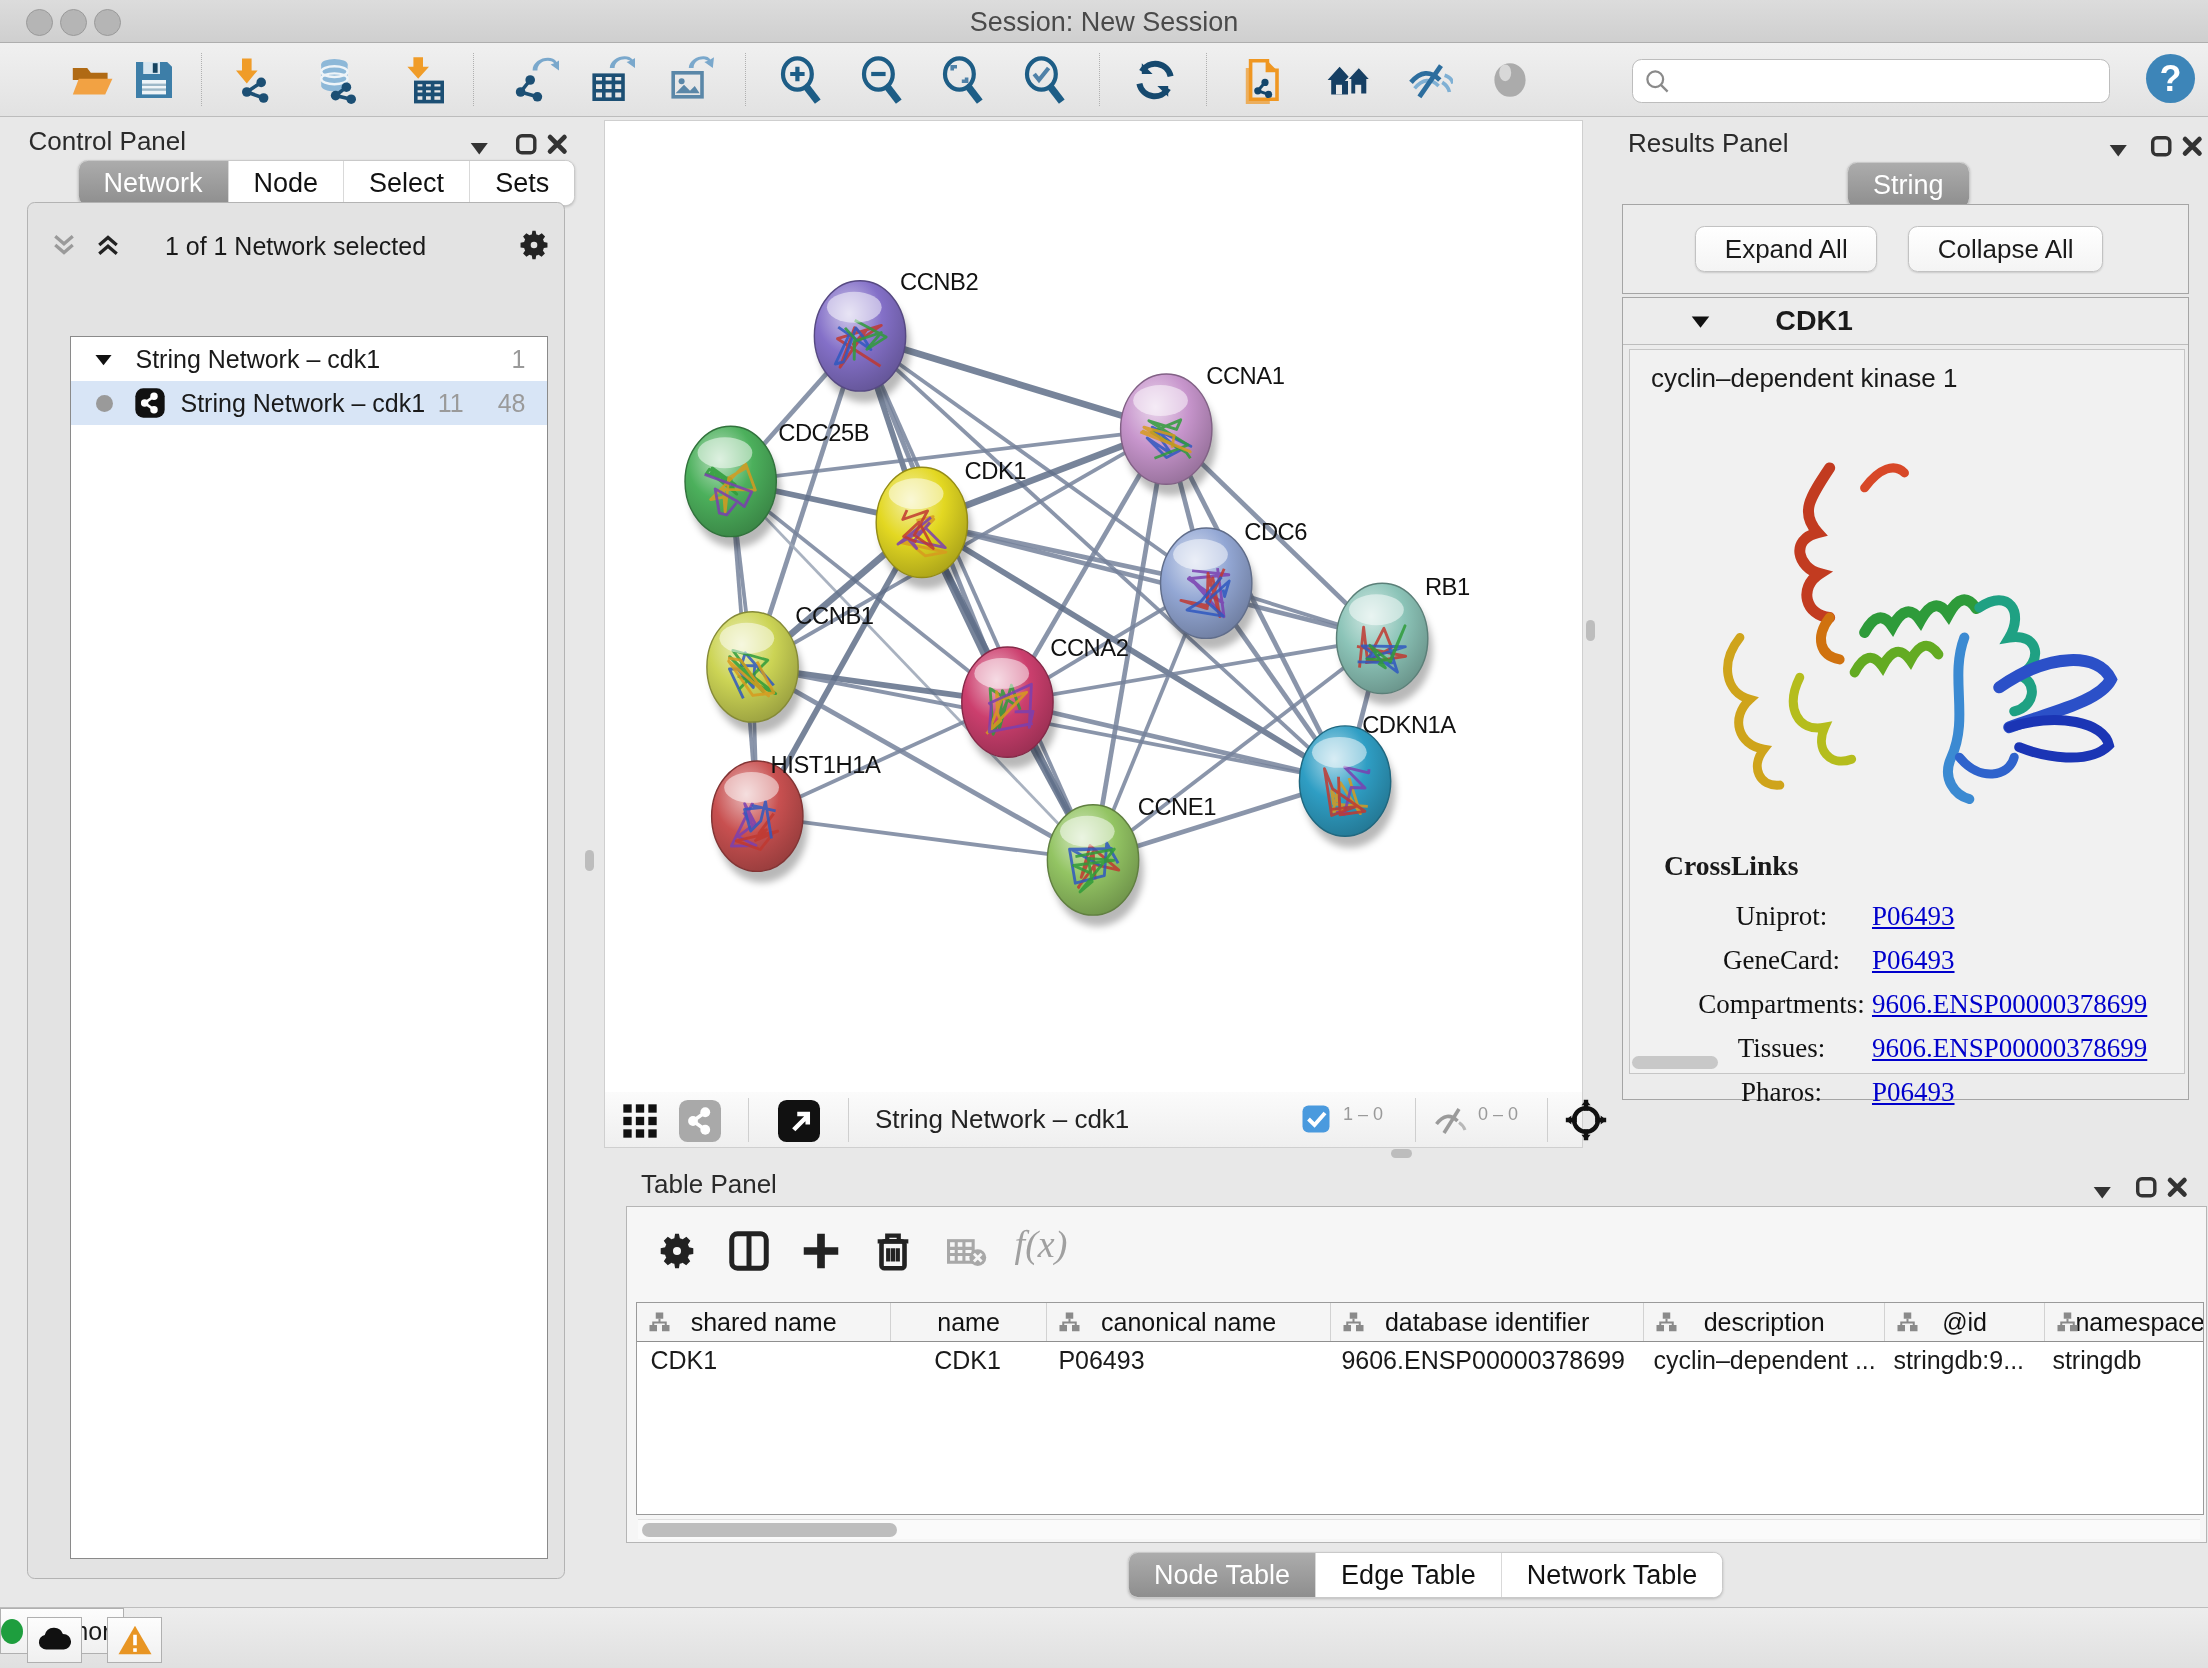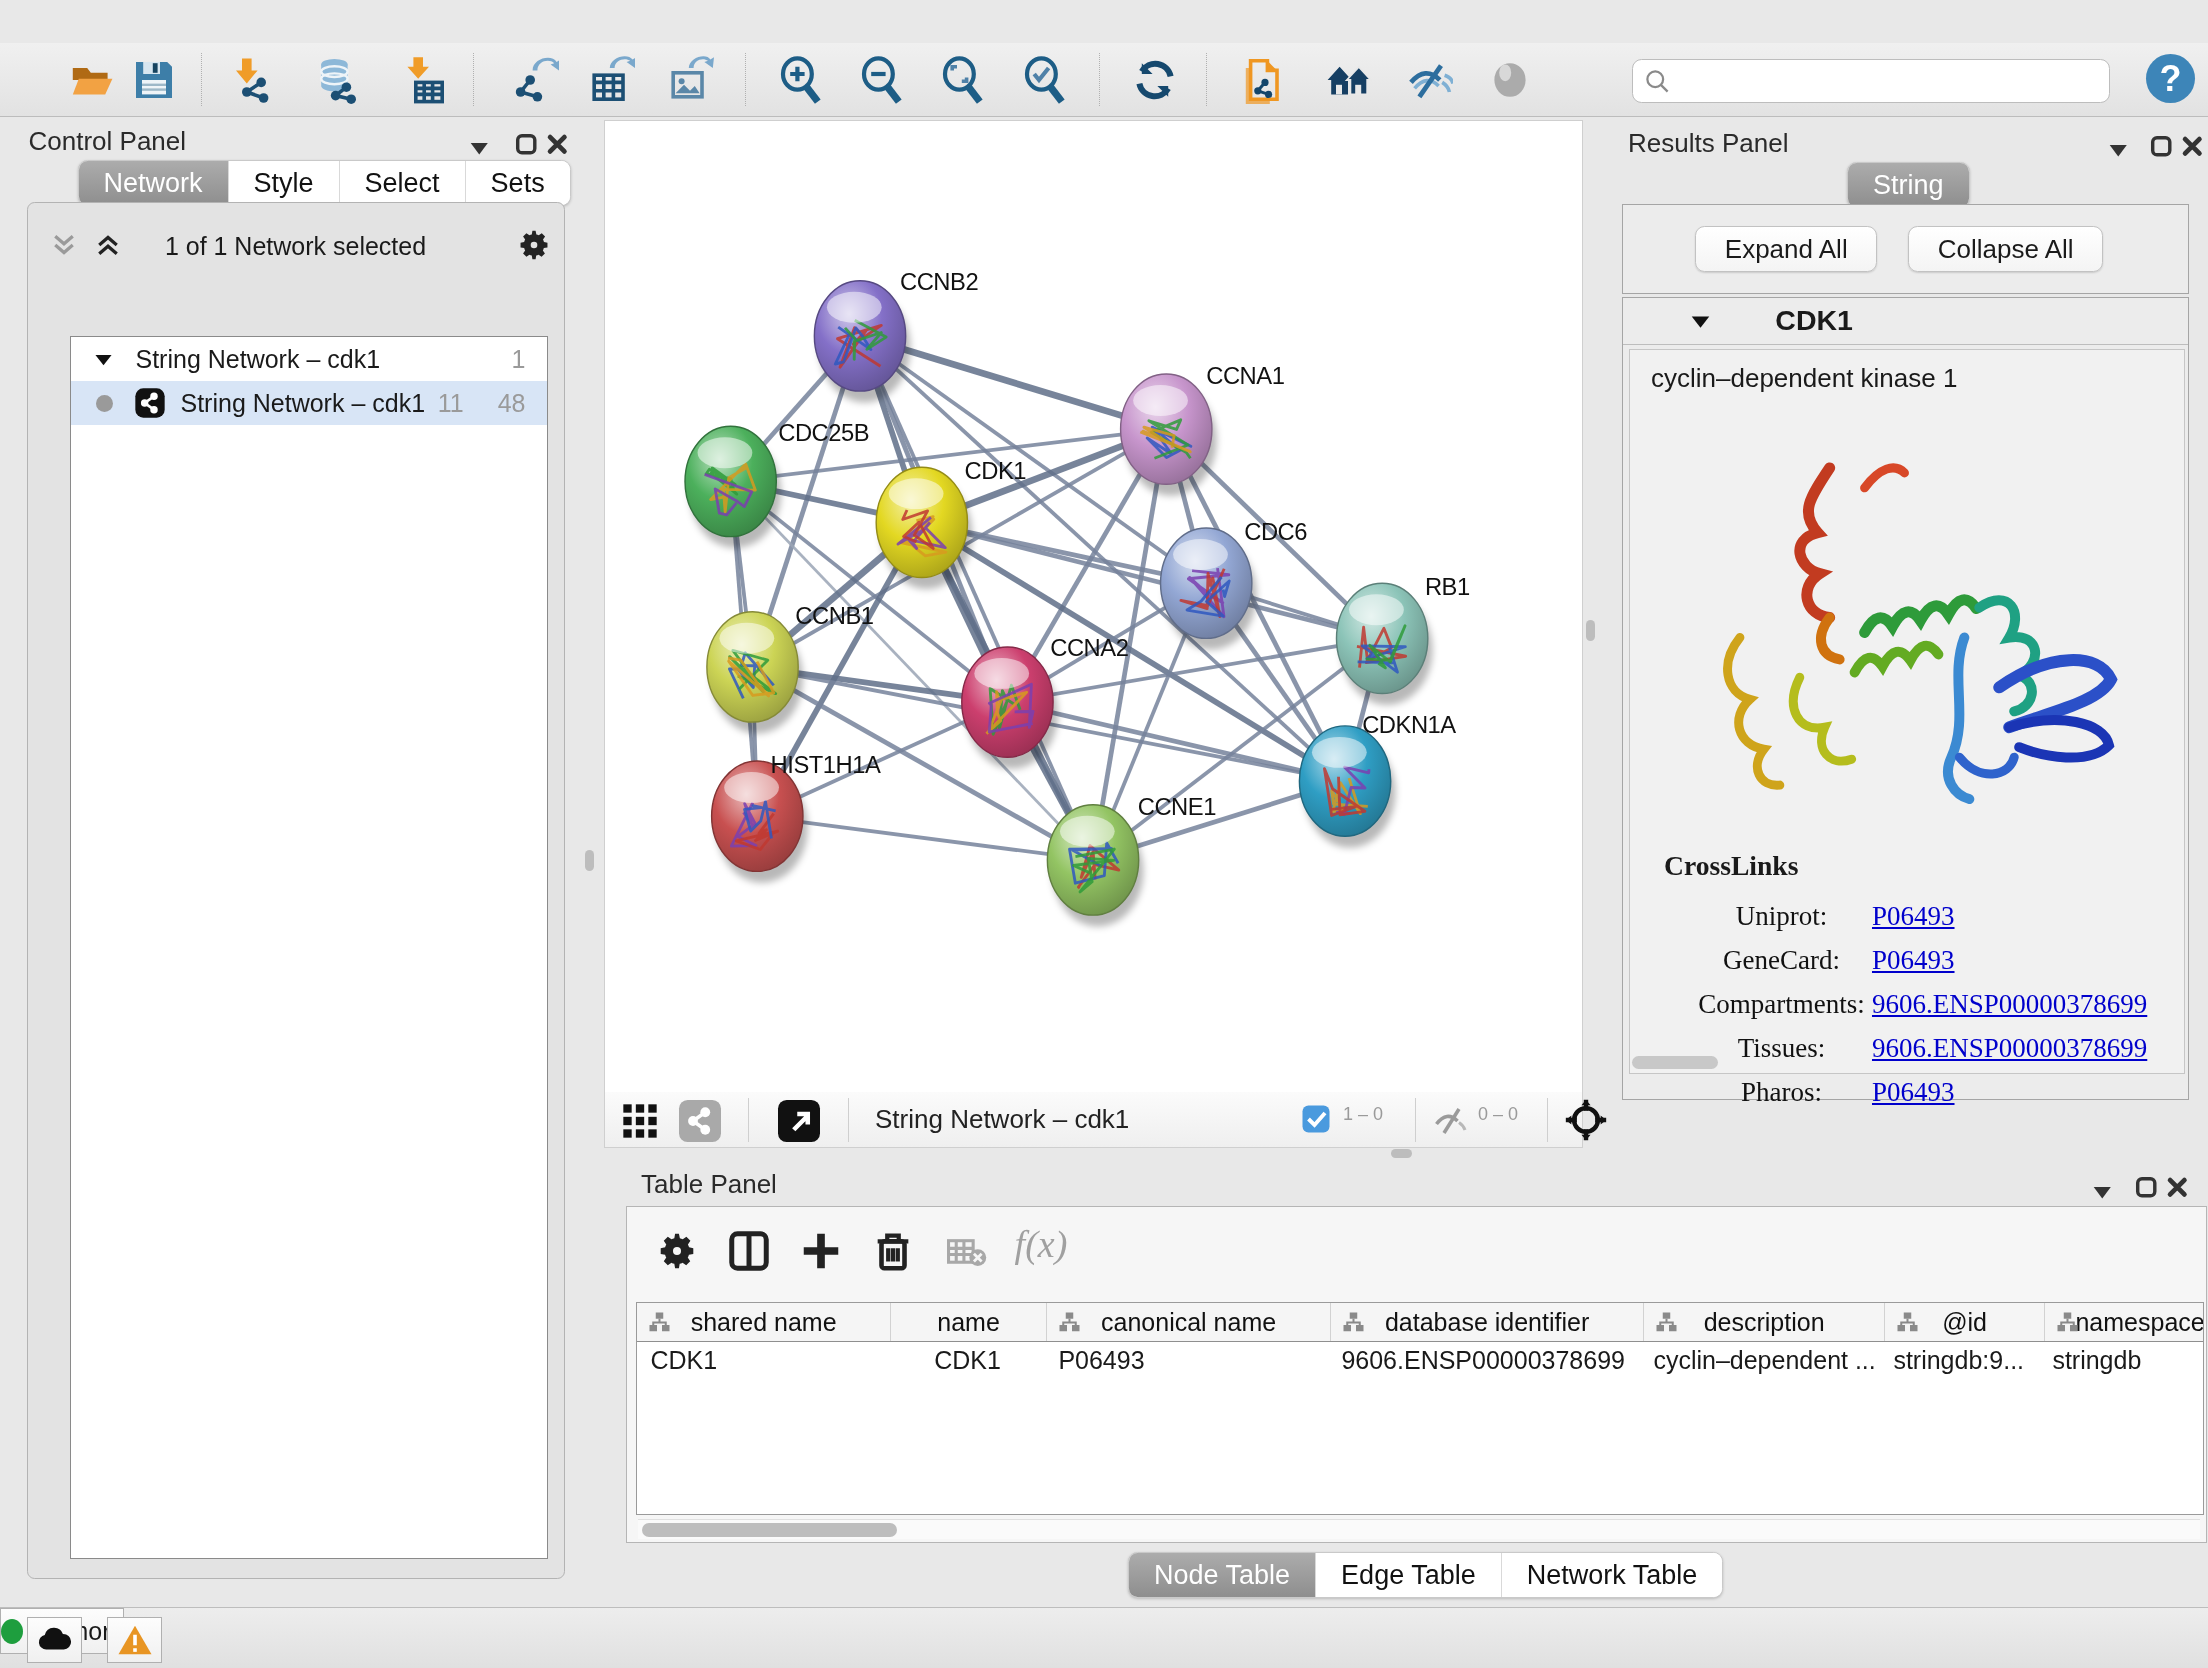--- a/index.html
+++ b/index.html
@@ -79,20 +79,26 @@
   .splitter-v{width:8.6px;height:21px;background:#bdbdbd;border-radius:4.8px;}
   .splitter-h{width:21px;height:8.6px;background:#bdbdbd;border-radius:4.8px;}
   svg{display:block;}
   .nodelabel{font-family:"Liberation Sans",sans-serif;font-size:25px;fill:#111;letter-spacing:-0.5px;}
 </style>
 </head>
 <body>
 
 <div id="app">
 
+  <div id="titlebar" class="abs">
+    <div class="tl-circle abs" style="left:26px"></div>
+    <div class="tl-circle abs" style="left:60px"></div>
+    <div class="tl-circle abs" style="left:94px"></div>
+    <div id="win-title" class="abs">Session: New Session</div>
+  </div>
 
   <div id="toolbar" class="abs">
     <div class="tb-btn abs" style="left:68px">
       <svg viewBox="0 0 40 40" width="48" height="48">
         <path d="M4 10 h12 l3 4 h14 v6 H4z" fill="#b06a14"></path>
           <path d="M4 32 l5-13 h28 l-6 13z" fill="#f2a243"></path>
       </svg>
       </div>
     <div class="tb-btn abs" style="left:130px">
       <svg viewBox="0 0 40 40" width="48" height="48">
@@ -250,21 +256,21 @@
         <path d="M4 7 h12 l-6 8z" fill="#333"></path>
       </svg>
     <svg class="ph-ico abs" style="left:502px;top:7.6px" viewBox="0 0 20 20">
         <rect x="4" y="4" width="12" height="12" rx="3" fill="none" stroke="#333" stroke-width="2.4"></rect>
       </svg>
     <svg class="ph-ico abs" style="left:533px;top:7.6px" viewBox="0 0 20 20">
         <path d="M5 5 L15 15 M15 5 L5 15" stroke="#333" stroke-width="3.4" stroke-linecap="round"></path>
       </svg>
     <div class="abs" style="left:68px;top:38px" id="cp-tabs"><span class="seg-group">
           <span class="seg active">Network</span>
-          <span class="seg">Style</span>
+          <span class="seg">Node</span>
           <span class="seg">Select</span>
           <span class="seg">Sets</span>
         </span></div>
     <div id="cp-box" class="abs">
       <svg class="abs" style="left:21px;top:27px" viewBox="0 0 24 24" width="30" height="30">
         <path d="M5 5 l7 6 7-6 M5 12 l7 6 7-6" fill="none" stroke="#9a9a9a" stroke-width="2.6"></path>
         </svg>
       <svg class="abs" style="left:65px;top:27px" viewBox="0 0 24 24" width="30" height="30">
         <path d="M5 19 l7-6 7 6 M5 12 l7-6 7 6" fill="none" stroke="#222" stroke-width="2.6"></path>
         </svg>

